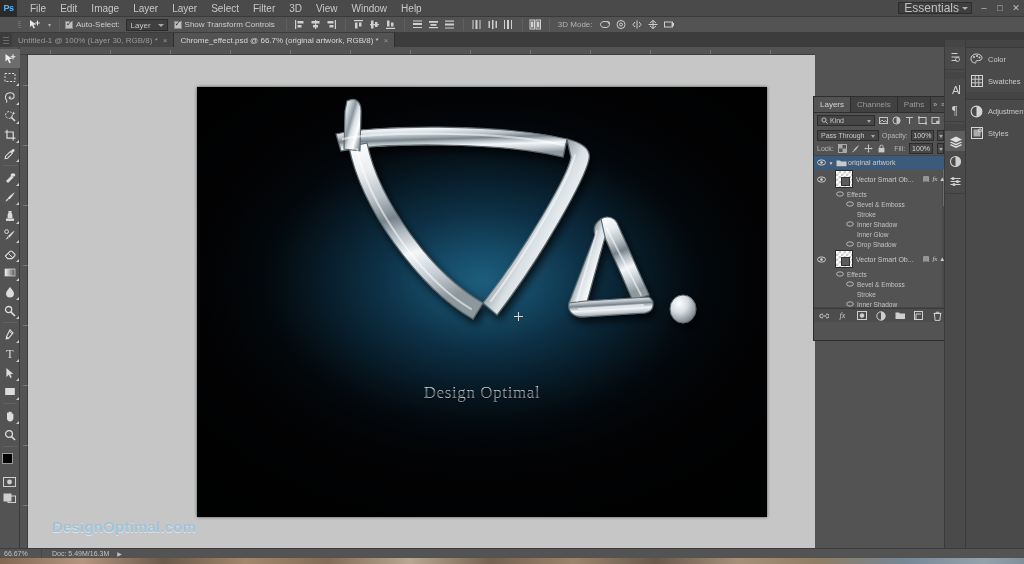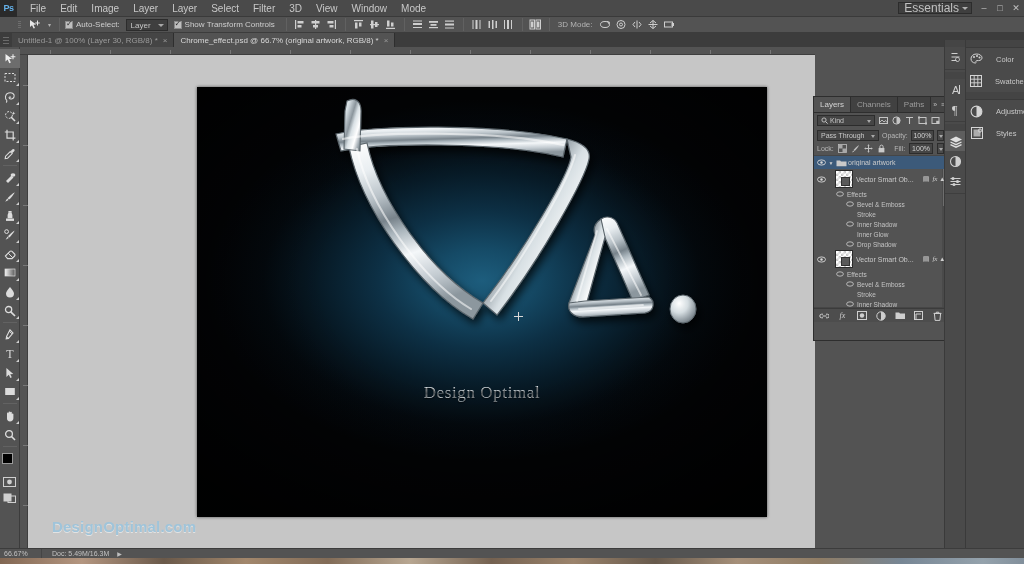--- a/index.html
+++ b/index.html
@@ -294,21 +294,21 @@
   }
   .panel-scroll .thumbbar { position:absolute; left:1px; top:2px; width:3px;
     height:48px; background:#6e6e6e; }
 
   
   .right-dock {
     position:absolute; left:965px; top:40px; width:59px; height:508px;
     background:#4a4a4a; border-left:1px solid #3a3a3a;
   }
   .dock-item {
-    height:22px; display:flex; align-items:center; gap:13px; padding-left:4px;
+    height:22px; display:flex; align-items:center; gap:5px; padding-left:4px;
     font-size:7.5px; color:#c8c8c8;
   }
   .dock-head { height:8px; background:#444; border-bottom:1px solid #3a3a3a; }
   .dock-ic { width:13px; height:13px; display:flex; align-items:center;
              justify-content:center; color:#d5d5d5; }
   .icon-rail {
     position:absolute; left:944px; top:40px; width:21px; height:508px;
     background:#4a4a4a; border-left:1px solid #3a3a3a;
   }
   .rail-grp { border-bottom:1px solid #3e3e3e; padding-bottom:2px; margin-bottom:2px; }
@@ -352,21 +352,21 @@
       <div class="menu-item">File</div>
       <div class="menu-item">Edit</div>
       <div class="menu-item">Image</div>
       <div class="menu-item">Layer</div>
       <div class="menu-item">Layer</div>
       <div class="menu-item">Select</div>
       <div class="menu-item">Filter</div>
       <div class="menu-item">3D</div>
       <div class="menu-item">View</div>
       <div class="menu-item">Window</div>
-      <div class="menu-item">Mode</div>
+      <div class="menu-item">Help</div>
     </div>
     <div class="menubar-right">
       <div class="ws-select">Essentials</div>
       <div class="win-btn">–</div>
       <div class="win-btn">□</div>
       <div class="win-btn">✕</div>
     </div>
   </div>
 
   <div class="optionsbar">

